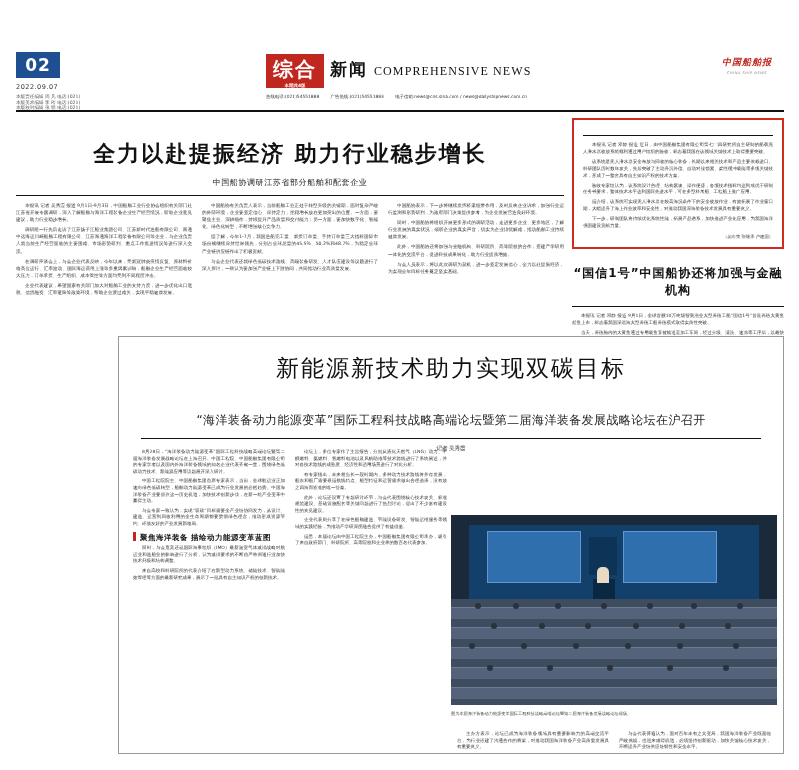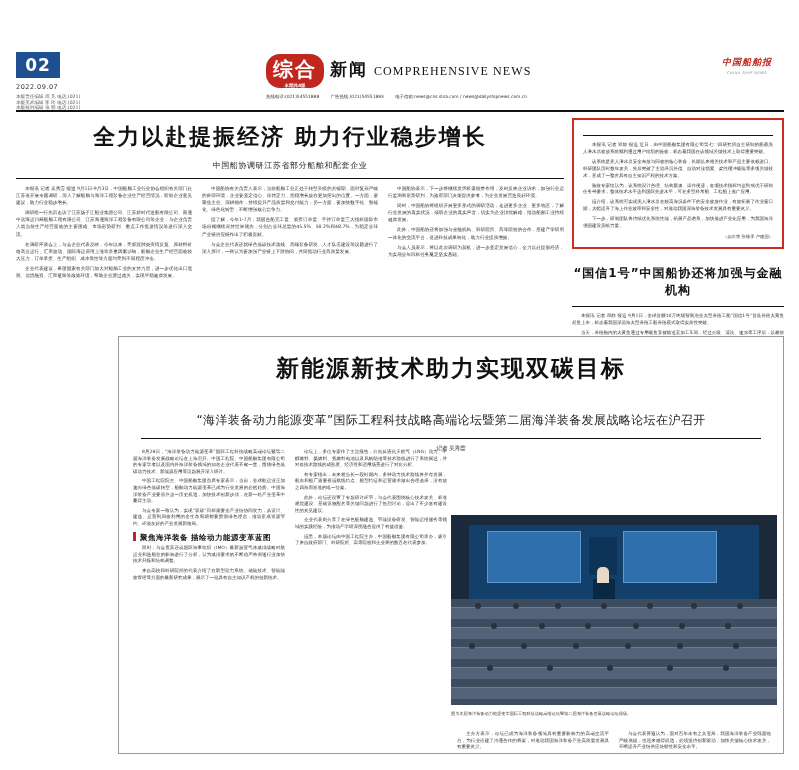--- a/index.html
+++ b/index.html
@@ -9,49 +9,49 @@
   
   .masthead{position:absolute;left:16px;top:52px;width:768px;height:58px;}
   .pagenum-box{position:absolute;left:0;top:0;width:44px;height:26px;background:#1d4f91;color:#fff;
       font-size:17px;font-weight:bold;text-align:center;line-height:26px;letter-spacing:1px;}
   .masthead-date{position:absolute;left:0;top:31px;font-size:6.5px;color:#333;letter-spacing:.5px;}
   .masthead-sub{position:absolute;left:0;top:42px;font-size:4.6px;color:#555;line-height:5.6px;width:120px;}
   .masthead-sub div{white-space:nowrap;}
 
   .center-logo{position:absolute;left:250px;top:2px;width:300px;height:40px;}
   .zh-block{position:absolute;left:0;top:0;width:58px;height:34px;background:#c0281f;color:#fff;
-      font-size:20px;font-weight:bold;text-align:center;line-height:24px;letter-spacing:2px;padding-top:3px;box-sizing:border-box;border-radius:14px;}
+      font-size:20px;font-weight:bold;text-align:center;line-height:24px;letter-spacing:2px;padding-top:3px;box-sizing:border-box;}
   .zh-block .zh-sub{display:block;font-size:4.5px;line-height:6px;letter-spacing:0;margin-top:2px;}
   .xw{position:absolute;left:64px;top:4px;font-size:17px;font-weight:bold;color:#111;letter-spacing:2px;}
   .en{position:absolute;left:108px;top:10px;font-size:12px;color:#111;letter-spacing:1.1px;font-family:"Liberation Serif",serif;}
   .contact{position:absolute;left:0px;top:40px;font-size:4.4px;color:#333;line-height:6px;white-space:nowrap;}
   .contact span{margin-right:10px;}
 
   .right-logo{position:absolute;right:0;top:4px;width:74px;text-align:center;font-style:italic;}
   .right-logo .rl-main{font-size:9px;color:#c0281f;font-weight:bold;letter-spacing:1px;}
   .right-logo .rl-sub{font-size:3.6px;color:#888;letter-spacing:.5px;margin-top:2px;}
 
   .rule-thick{position:absolute;left:16px;top:110px;width:768px;height:2px;background:#111;}
 
   
   .col-left{position:absolute;left:16px;top:118px;width:548px;}
   .col-right{position:absolute;left:572px;top:118px;width:212px;}
 
   
-  .lead-title{font-size:22px;font-weight:bold;text-align:center;letter-spacing:2px;margin-top:4px;color:#111;}
+  .lead-title{font-size:22px;font-weight:bold;text-align:center;letter-spacing:2px;margin-top:21px;color:#111;}
   .lead-sub{font-size:8px;text-align:center;margin-top:8px;color:#222;letter-spacing:.6px;}
   .hr-lead{width:100%;height:1px;background:#111;margin-top:7px;}
 
   .textcols{display:flex;gap:10px;margin-top:6px;}
   .tcol{flex:1;font-size:4.6px;line-height:7.1px;text-align:justify;color:#333;}
   .tcol p{margin:0 0 3px 0;text-indent:9px;}
 
   
   .feature{position:absolute;left:118px;top:336px;width:666px;height:418px;border:1px solid #999;background:#fff;box-sizing:border-box;}
-  .feature-title{font-size:23px;font-weight:bold;text-align:center;letter-spacing:2px;margin-top:16px;color:#111;}
+  .feature-title{font-size:23px;font-weight:normal;text-align:center;letter-spacing:2px;margin-top:16px;color:#111;}
   .feature-sub{font-size:12px;text-align:center;margin-top:28px;color:#222;letter-spacing:.4px;}
   .feature-rule{width:620px;height:1px;background:#111;margin:9px auto 0 auto;}
   .feature-byline{font-size:5.5px;text-align:center;margin-top:6px;color:#222;}
 
   .feature-body{position:absolute;left:14px;top:112px;width:638px;height:296px;}
   .fcol{position:absolute;top:0;width:152px;font-size:4.5px;line-height:6.6px;text-align:justify;color:#333;}
   .fcol p{margin:0 0 3px 0;text-indent:9px;}
   .redbar{display:inline-block;width:3px;height:9px;background:#c0281f;vertical-align:-1px;margin-right:4px;}
   .sec-head{font-size:7.5px;font-weight:bold;color:#111;margin:4px 0 4px 0;letter-spacing:.5px;}
 

